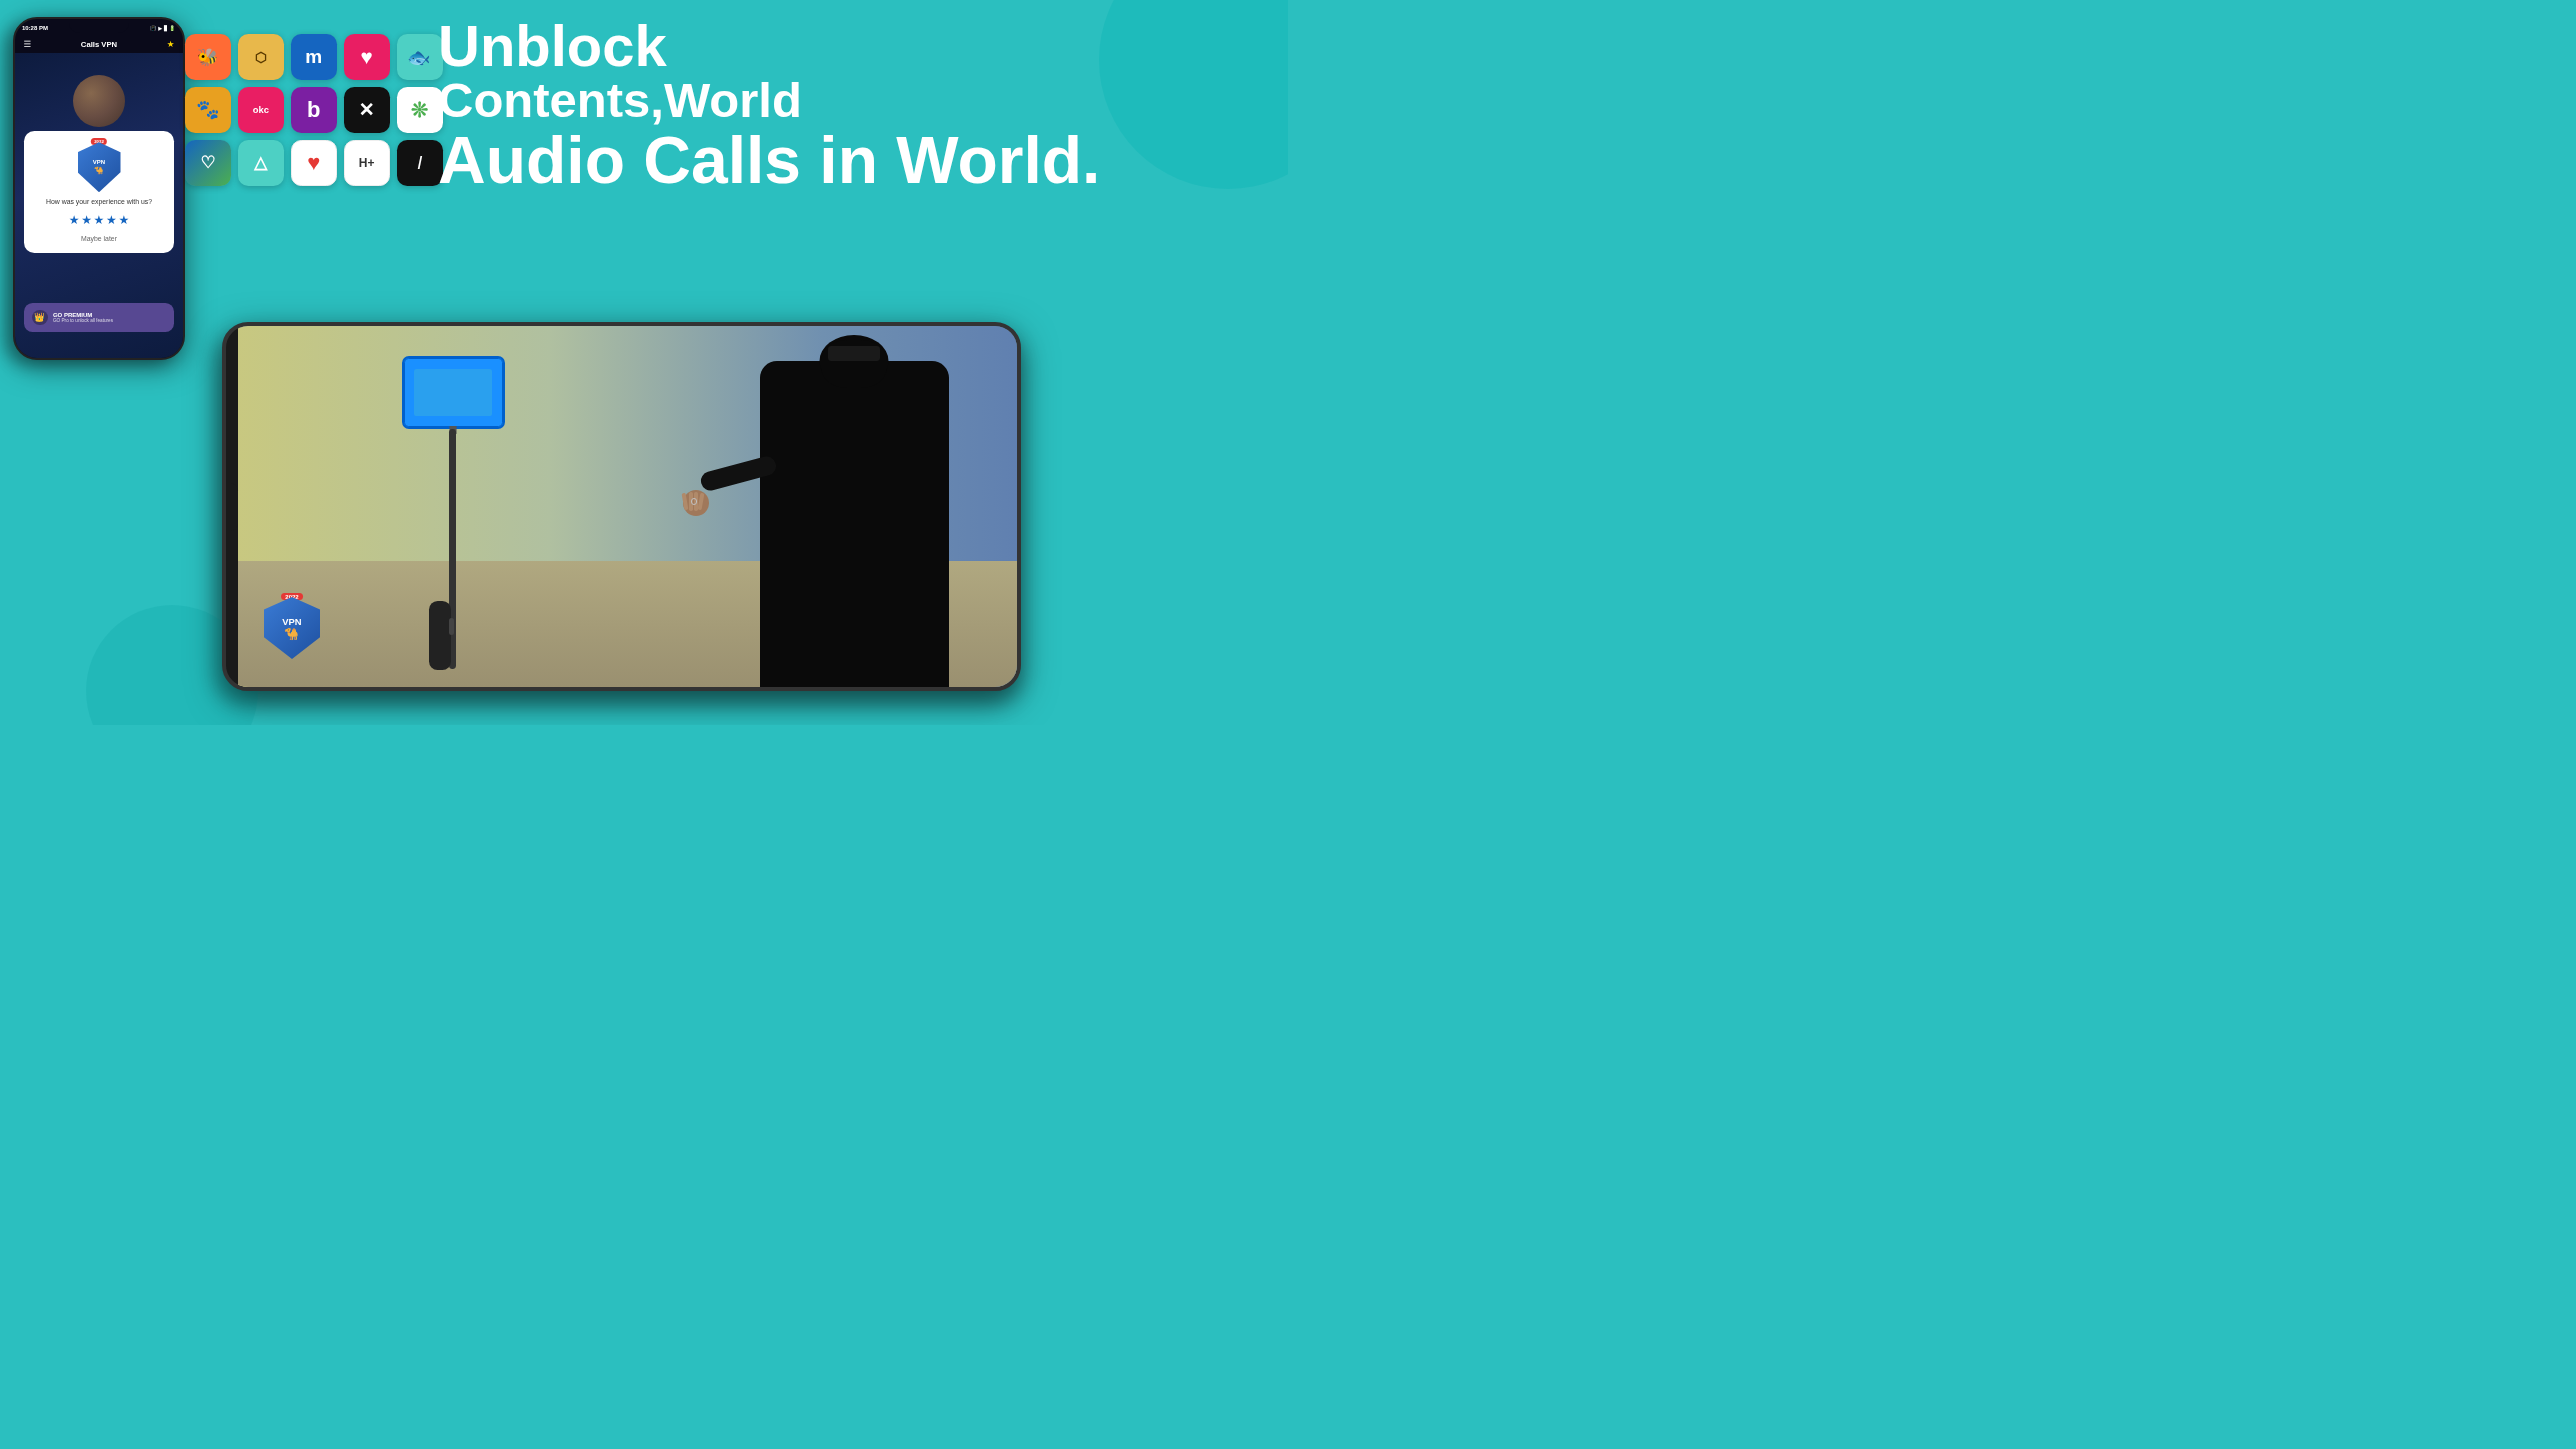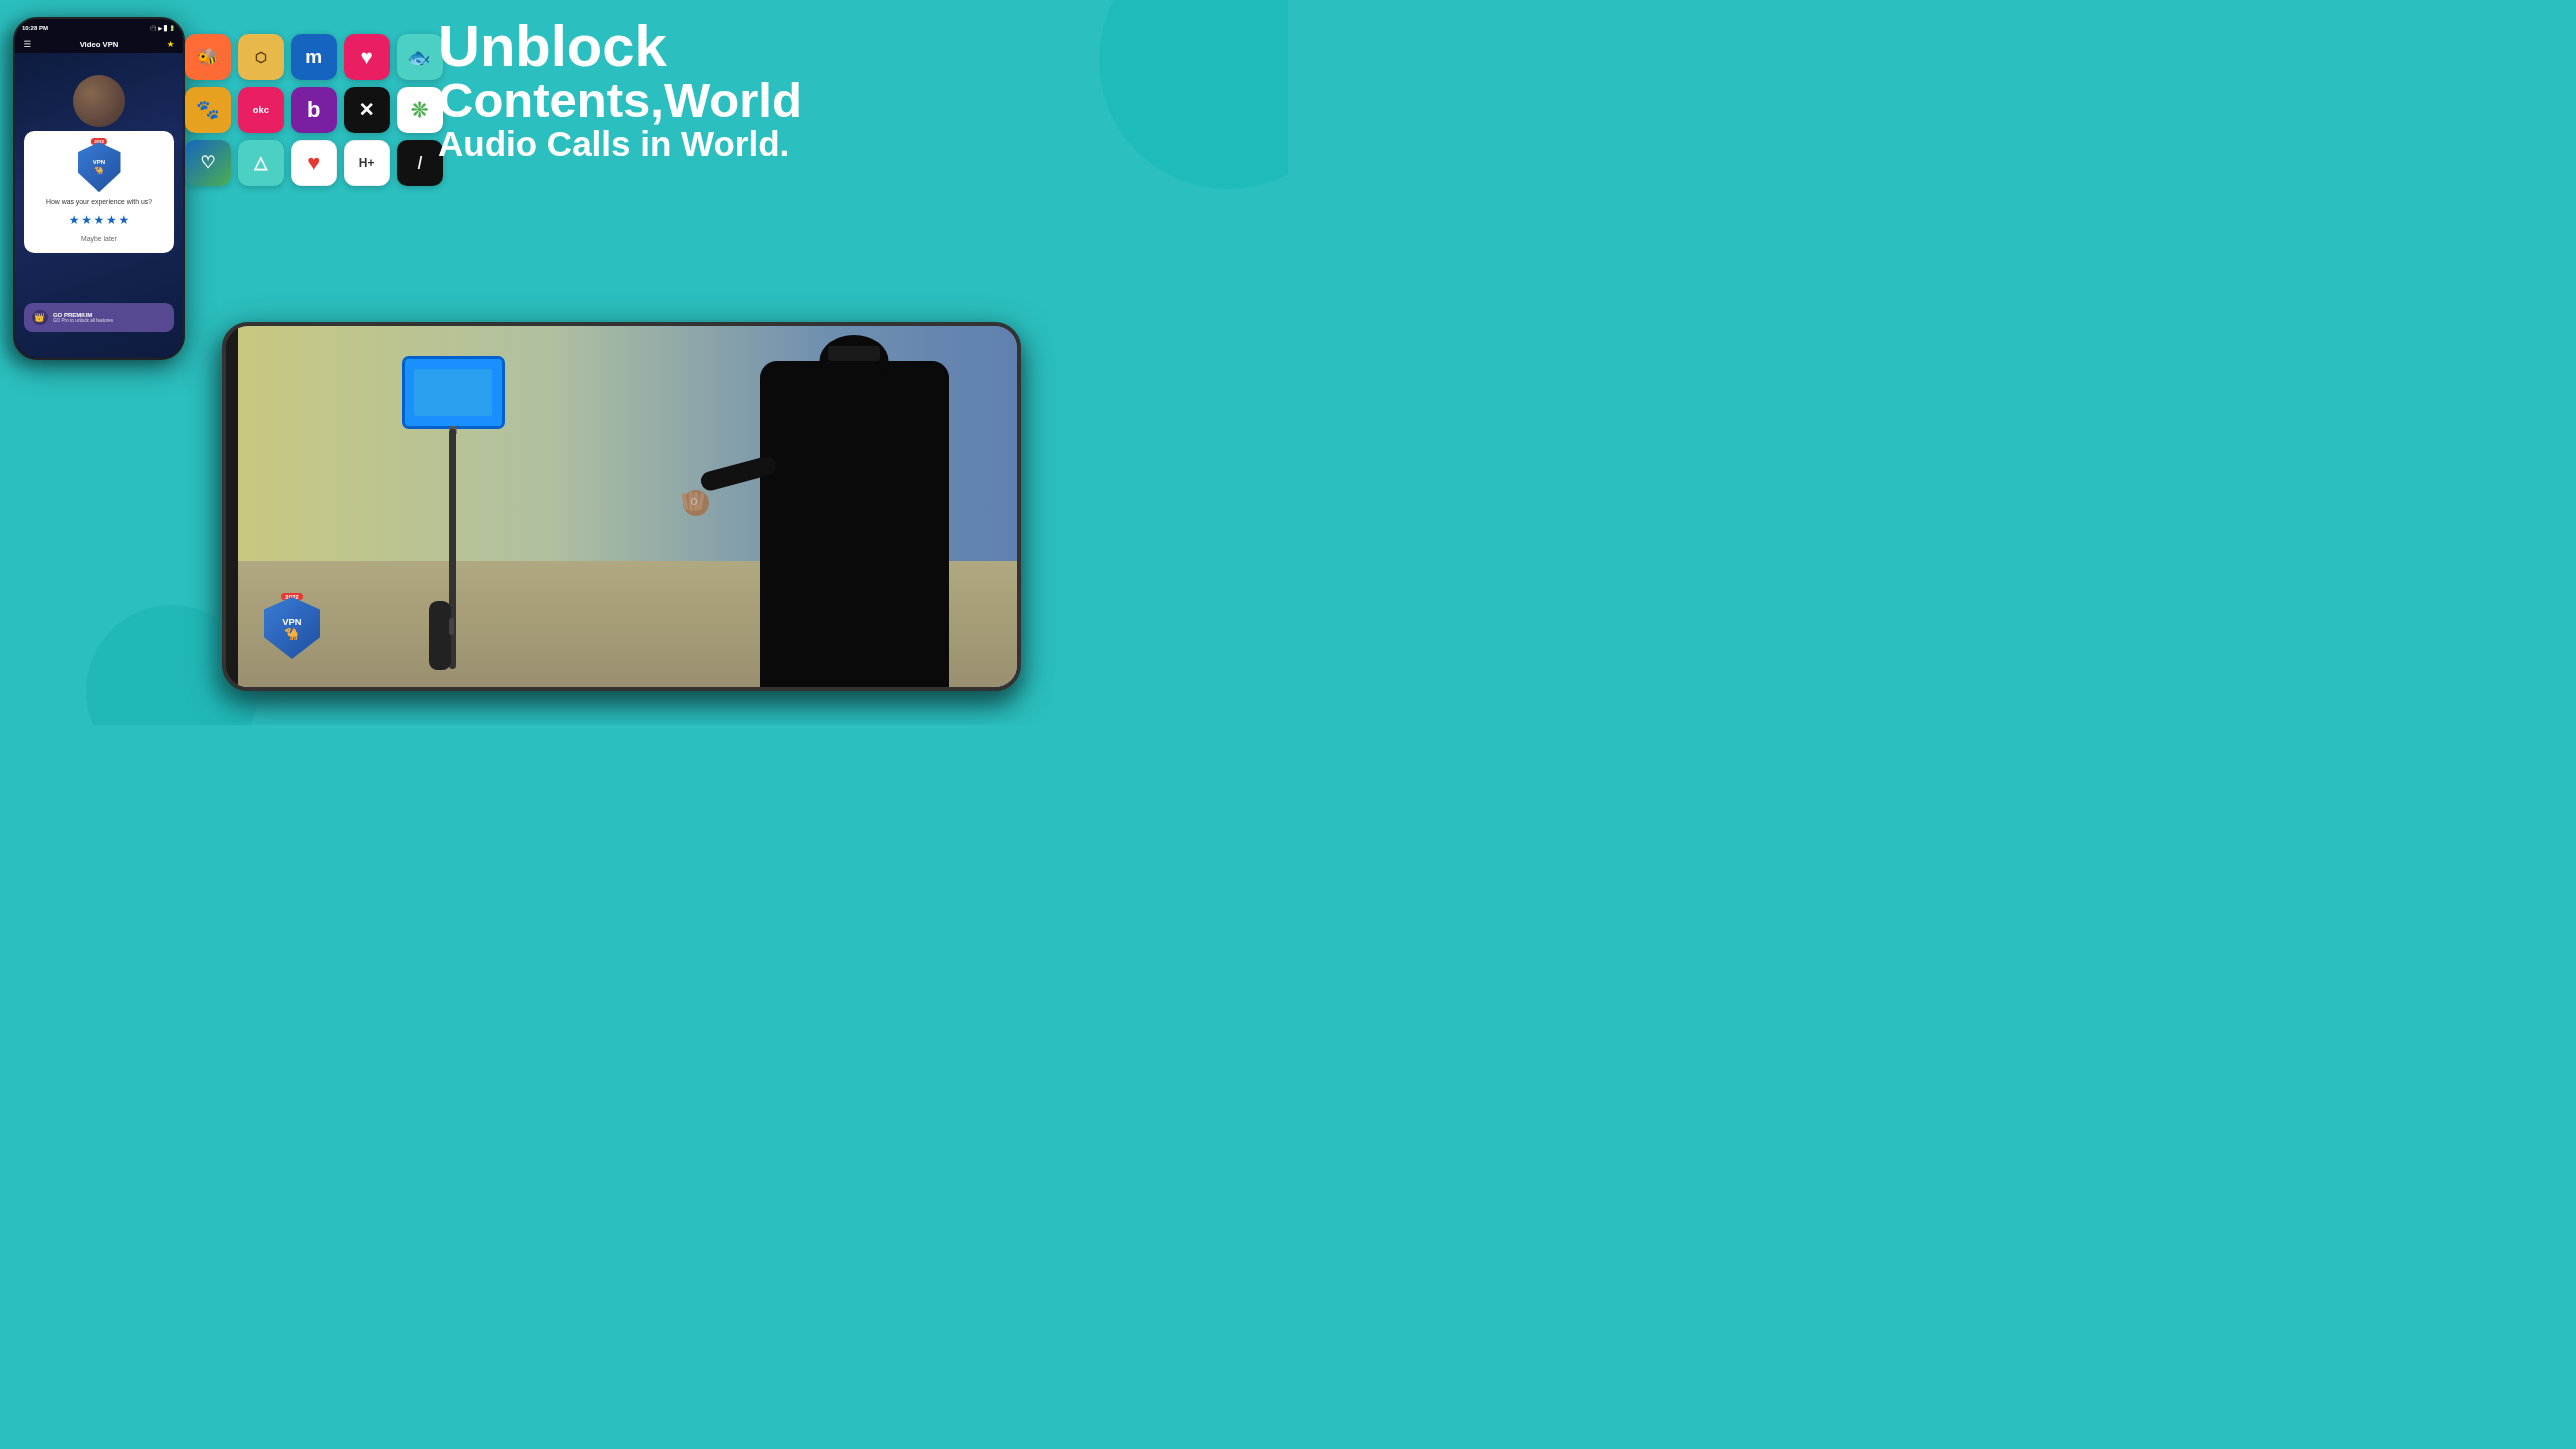--- a/index.html
+++ b/index.html
@@ -289,21 +289,21 @@
     }
 
     .unblock-line2 {
       font-size: 49px;
       font-weight: 900;
       color: white;
       line-height: 1.05;
     }
 
     .unblock-line3 {
-      font-size: 35px;
+      font-size: 66px;
       font-weight: 900;
       color: white;
       line-height: 1.05;
     }
 
     
     .phone-landscape {
       position: absolute;
       left: 222px;
       top: 322px;
@@ -486,21 +486,21 @@
     <div class="phone-icons">
       <span>📳</span>
       <span>▶</span>
       <span>▊</span>
       <span>🔋</span>
     </div>
   </div>
 
   <div class="phone-header">
     <span class="phone-menu-icon">☰</span>
-    <span class="phone-title">Video VPN</span>
+    <span class="phone-title">Calls VPN</span>
     <span class="phone-star-icon">★</span>
   </div>
 
   <div class="phone-bg"></div>
   <div class="phone-map-overlay"></div>
   <div class="phone-globe"></div>
 
   <div class="review-card">
 
     <div class="vpn-logo-badge">

